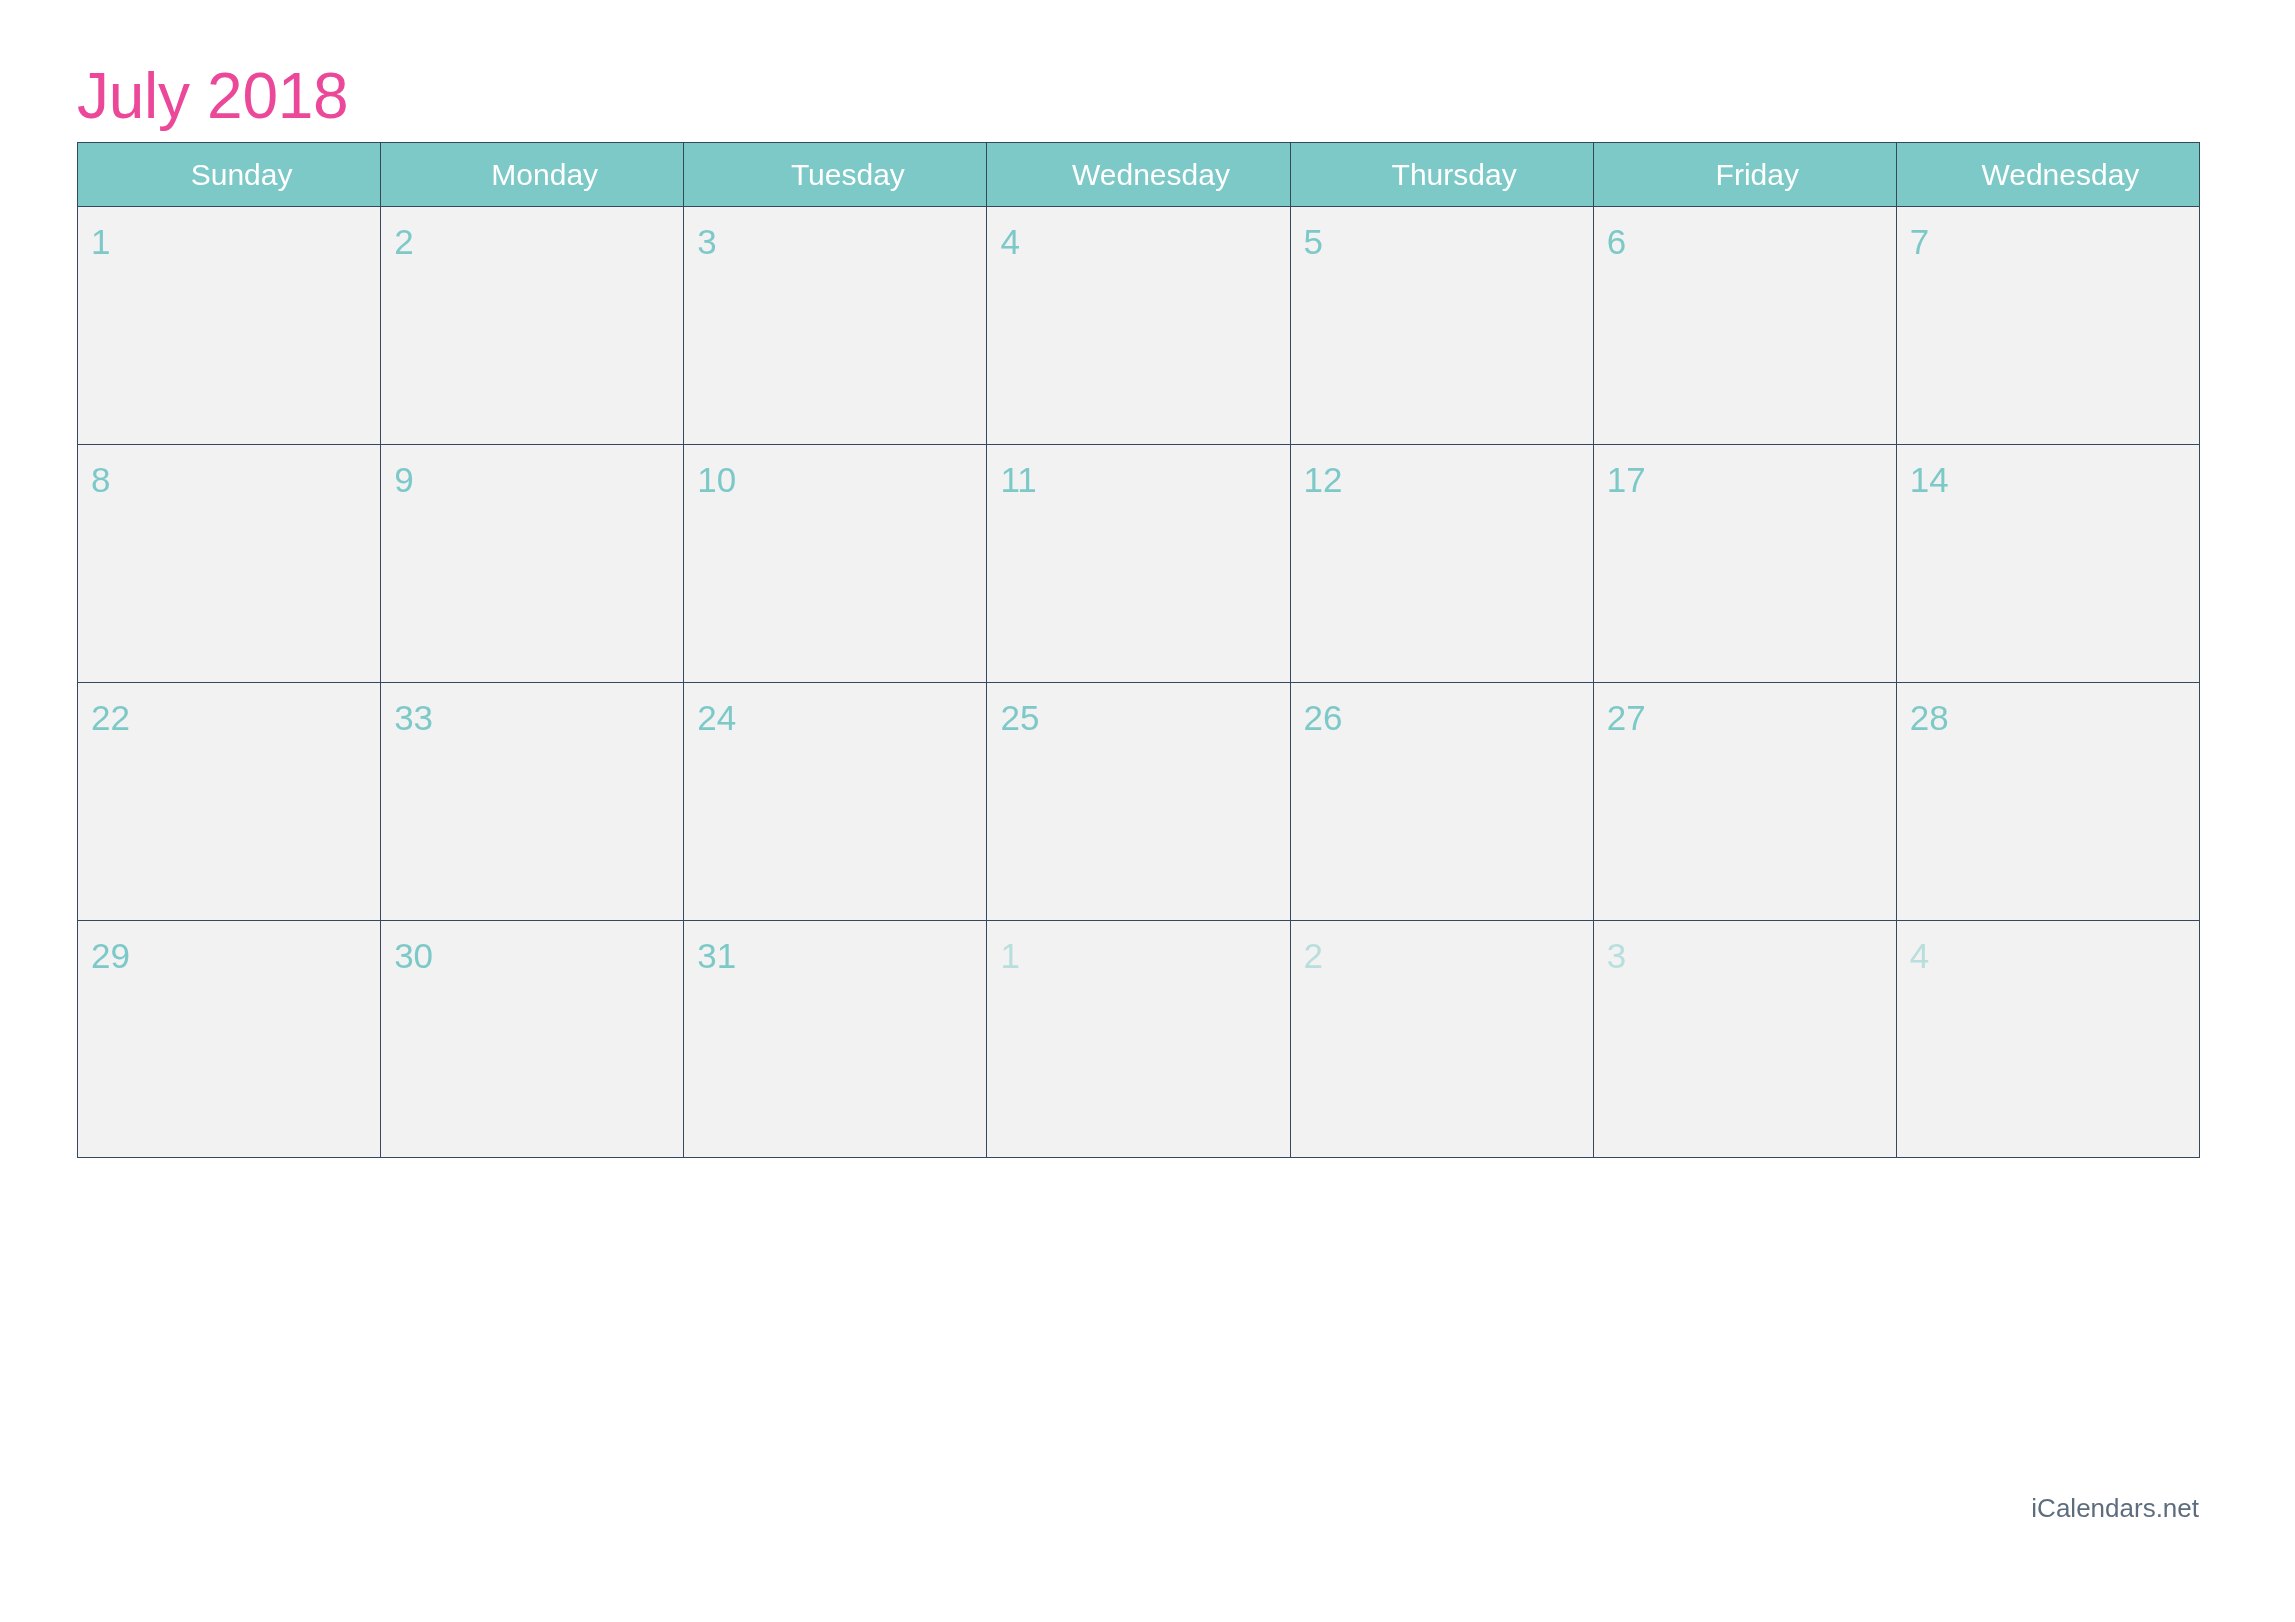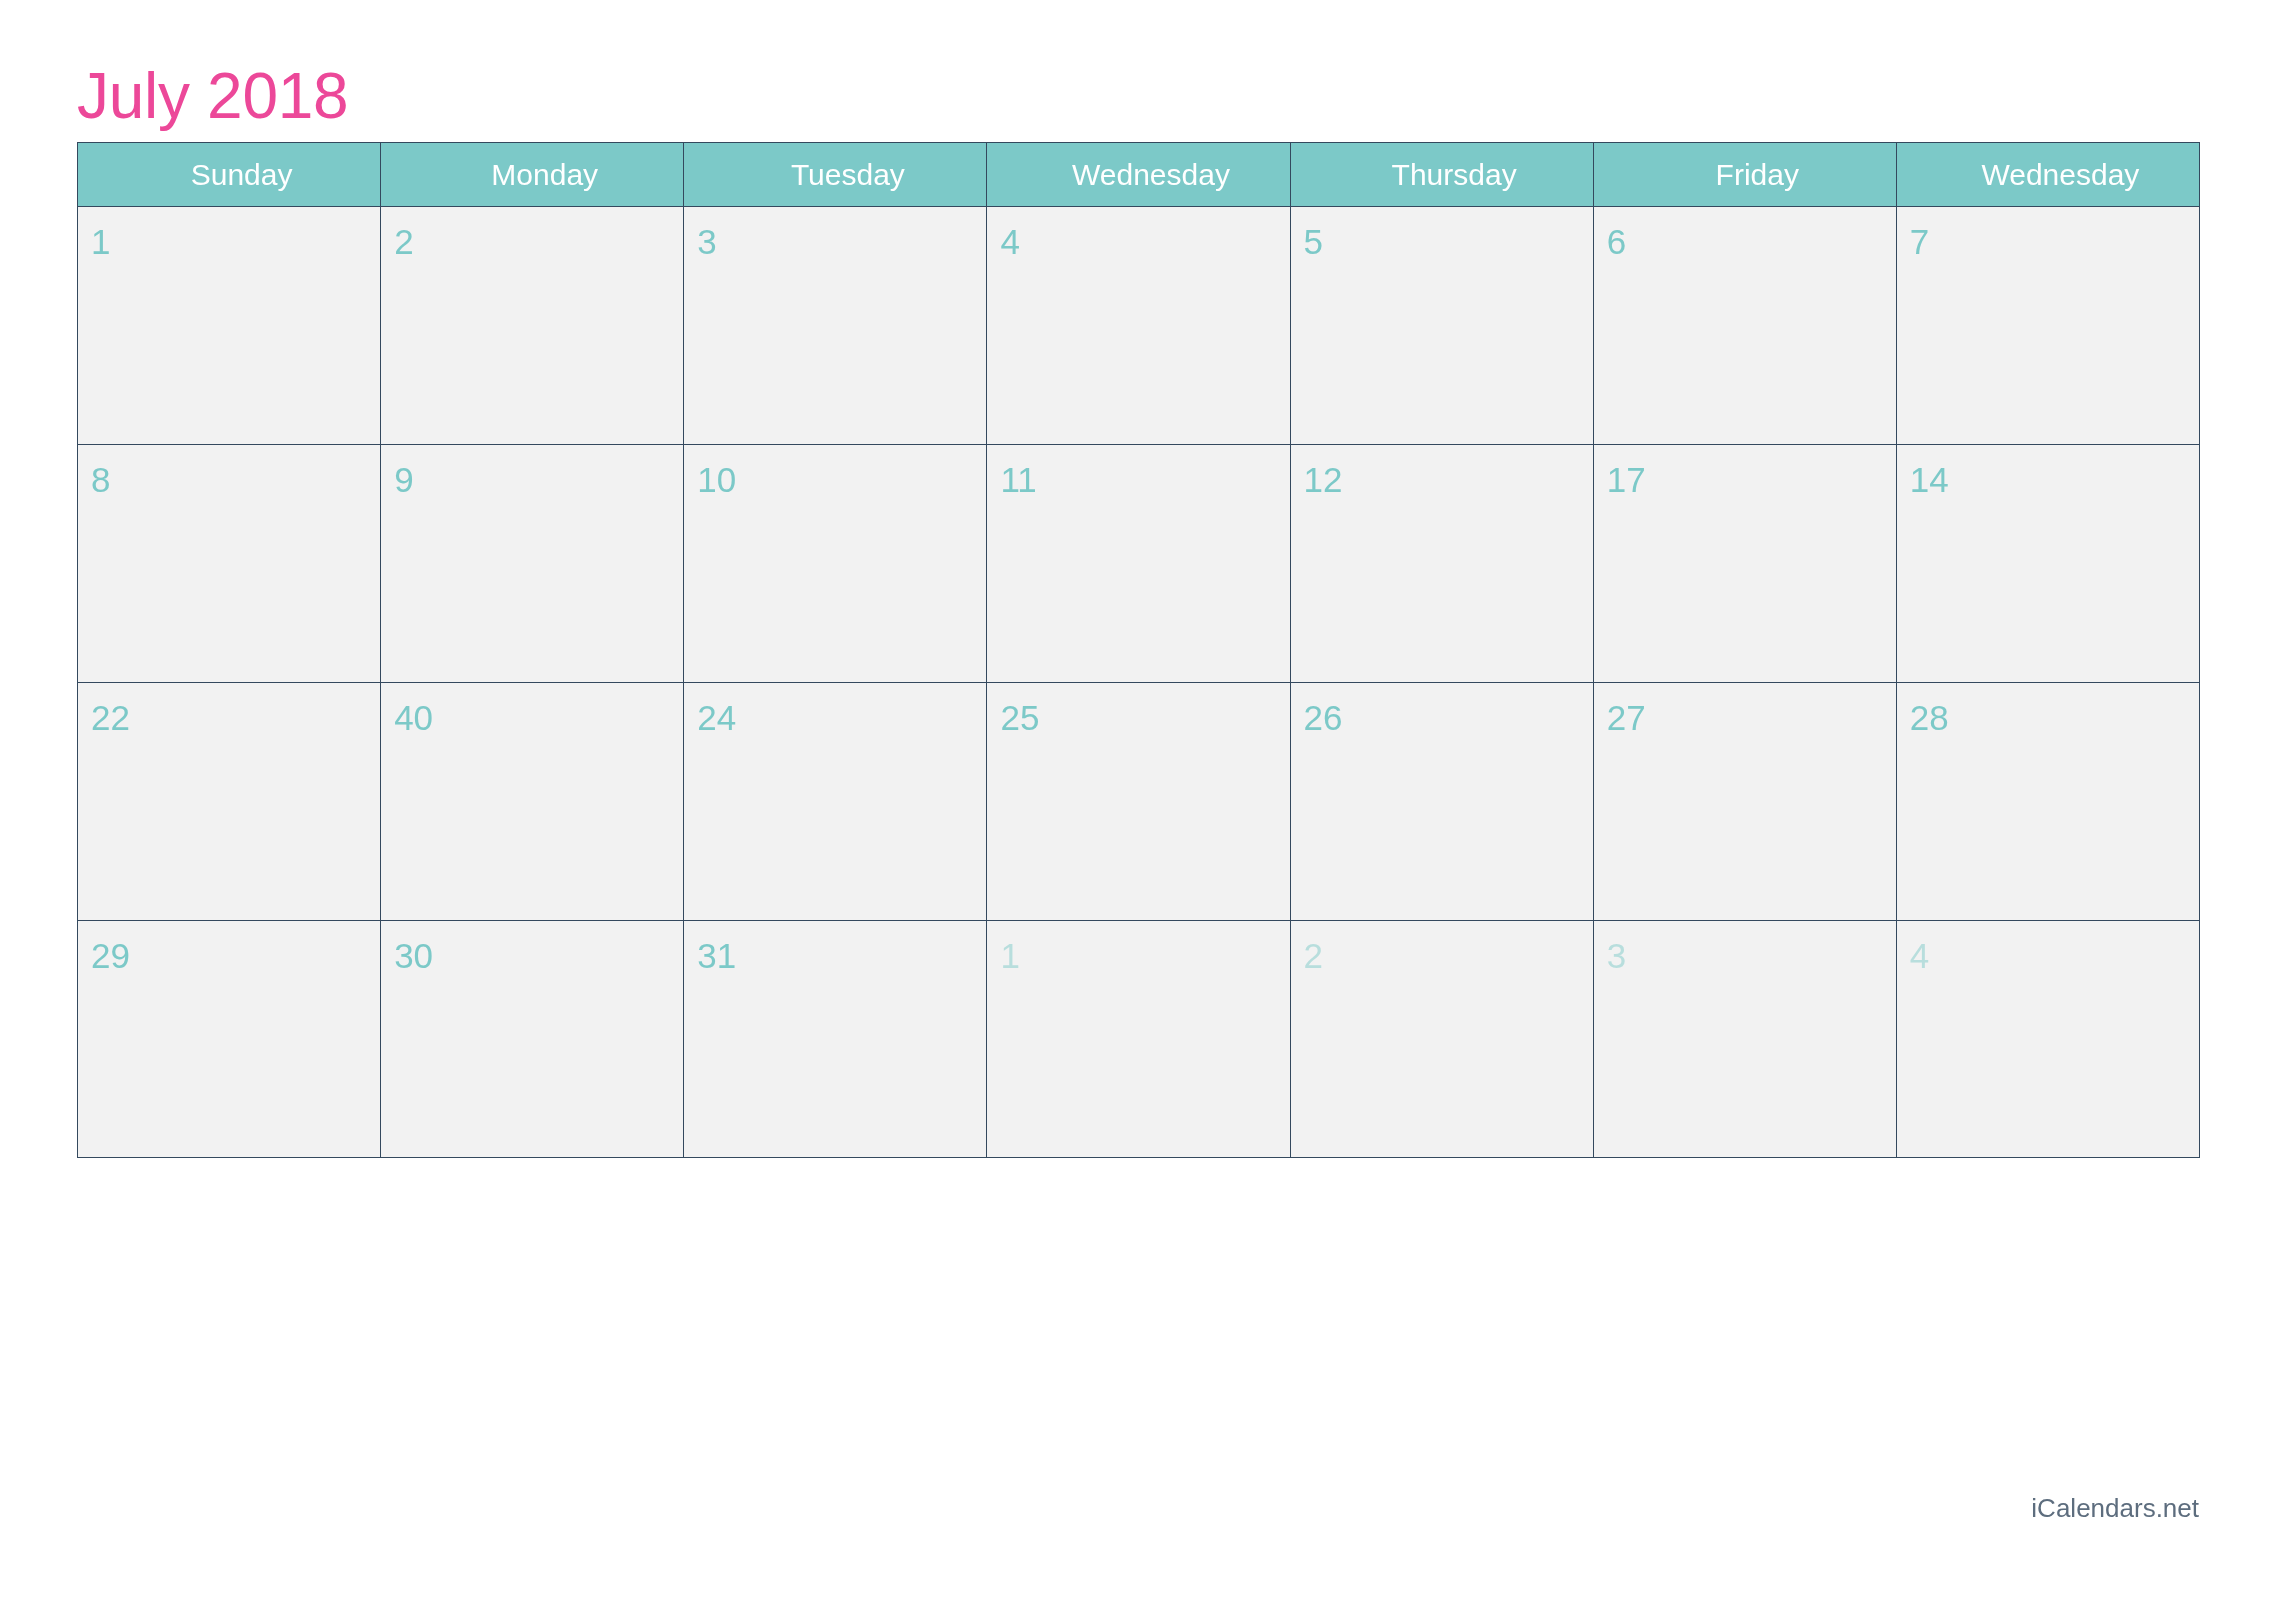--- a/index.html
+++ b/index.html
@@ -164,21 +164,21 @@
           </td>
         <td>
             <span class="daynum">14</span>
           </td>
       </tr>
       <tr>
         <td>
             <span class="daynum">22</span>
           </td>
         <td>
-            <span class="daynum">40</span>
+            <span class="daynum">33</span>
           </td>
         <td>
             <span class="daynum">24</span>
           </td>
         <td>
             <span class="daynum">25</span>
           </td>
         <td>
             <span class="daynum">26</span>
           </td>

